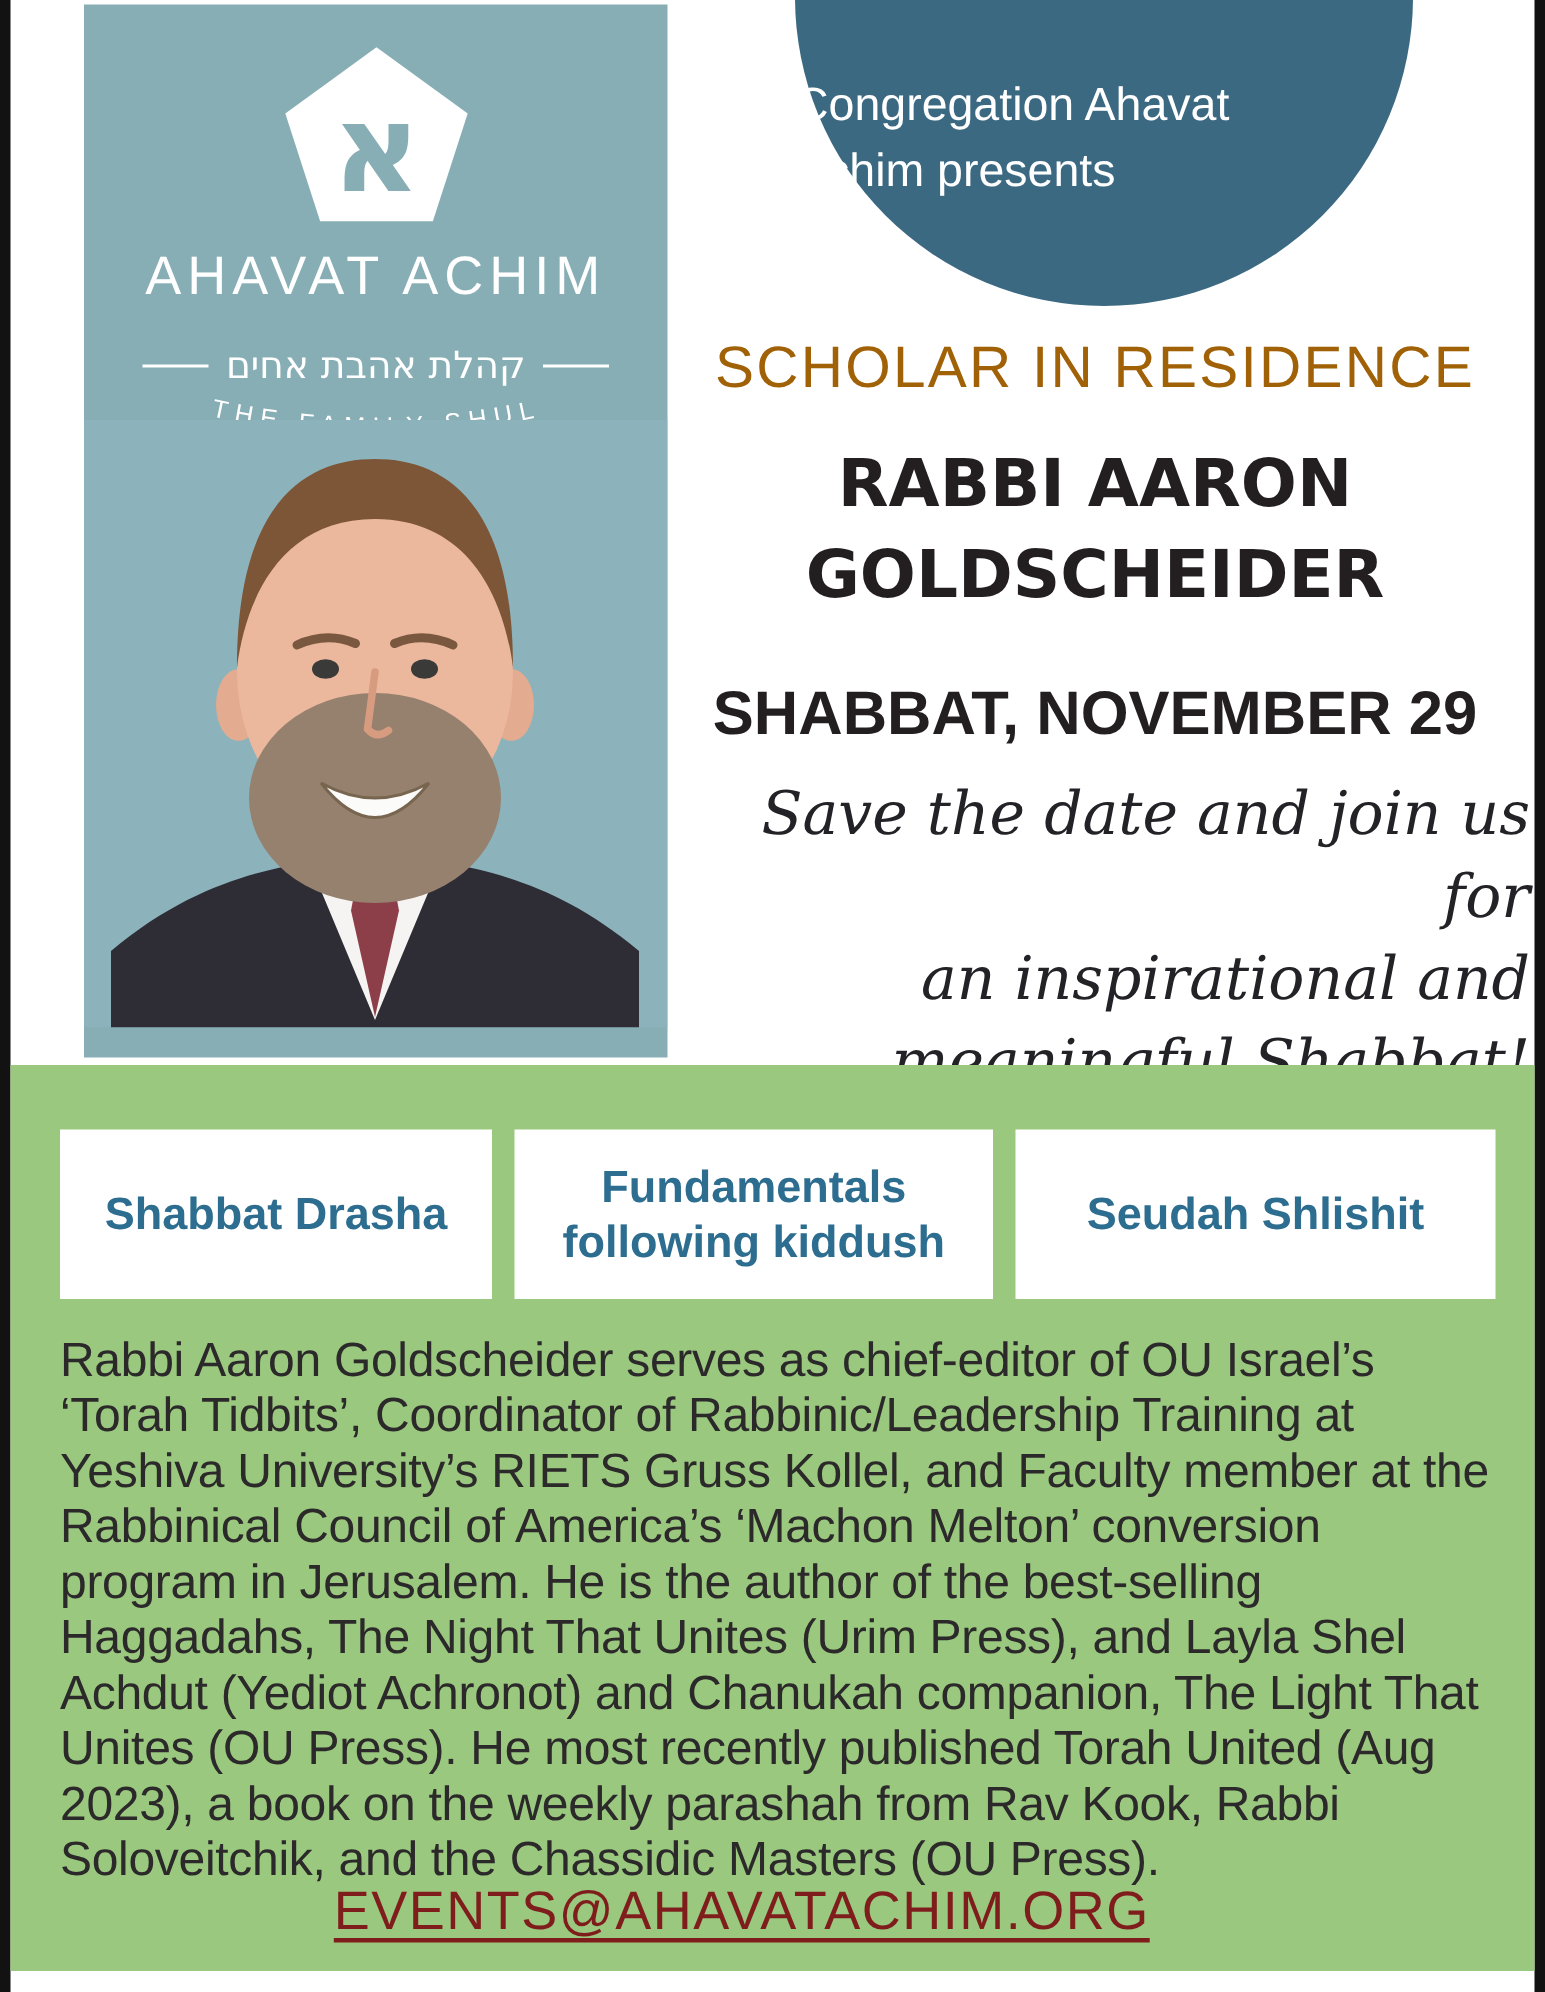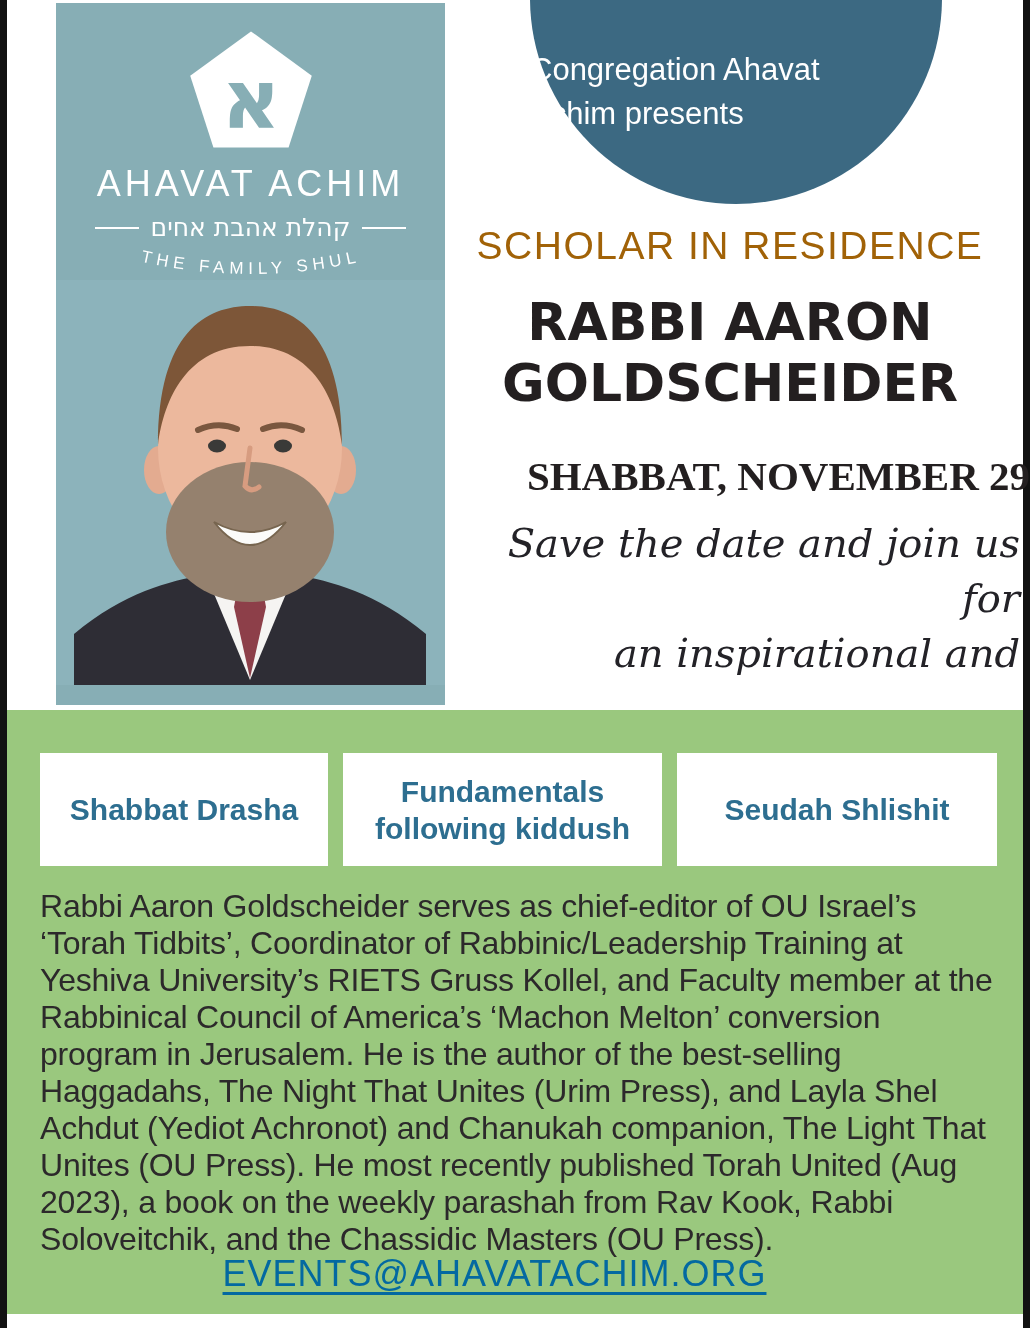--- a/index.html
+++ b/index.html
@@ -15,21 +15,21 @@
   .brand-panel{
     position:absolute;left:56px;top:3px;width:389px;height:702px;
     background:#87aeb5;text-align:center;
   }
   .logo{display:block;margin:24px auto 0 auto;}
   .brand-name{
     margin-top:10px;color:#ffffff;font-size:36px;letter-spacing:4px;
     font-weight:400;white-space:nowrap;
   }
   .hebrew-row{
-    margin-top:8px;display:flex;align-items:center;justify-content:center;gap:12px;
+    margin-top:24px;display:flex;align-items:center;justify-content:center;gap:12px;
     color:#ffffff;font-size:25px;font-family:"DejaVu Sans",sans-serif;
   }
   .hebrew-row .dash{width:44px;height:2px;background:#ffffff;}
   .arc-svg{display:block;margin:2px auto 0 auto;}
   .portrait{position:absolute;left:0;top:277px;width:389px;height:405px;}
 
   
   .badge-circle{
     position:absolute;left:530px;top:-208px;width:412px;height:412px;
     border-radius:50%;background:#3c6982;
@@ -40,25 +40,25 @@
   }
 
   
   .kicker{
     position:absolute;left:440px;top:224px;width:580px;text-align:center;
     color:#a16207;font-size:39px;letter-spacing:1.5px;font-weight:500;white-space:nowrap;
   }
   .big-name{
     position:absolute;left:430px;top:292px;width:600px;text-align:center;
     color:#231f20;font-family:"DejaVu Sans",sans-serif;font-weight:800;
-    font-size:52px;line-height:61px;letter-spacing:0px;
+    font-size:44px;line-height:61px;letter-spacing:0px;
   }
   .event-date{
-    position:absolute;left:430px;top:452px;width:600px;text-align:right;
-    color:#231f20;font-family:Liberation Serif, serif;font-weight:800;
+    position:absolute;left:430px;top:452px;width:600px;text-align:center;
+    color:#231f20;font-family:Liberation Sans, sans-serif;font-weight:800;
     font-size:41px;white-space:nowrap;
   }
   .script-block{
     position:absolute;left:440px;top:516px;width:580px;text-align:right;
     color:#232227;font-family:"DejaVu Serif",serif;font-style:italic;
     font-size:40px;line-height:55px;
   }
 
   
   .green-section{
@@ -76,21 +76,21 @@
 
   .bio{
     position:absolute;left:40px;top:888px;width:960px;
     color:#2c292b;font-size:32px;line-height:37px;letter-spacing:-0.2px;
   }
 
   .email{
     position:absolute;left:7px;top:1253px;width:975px;text-align:center;
   }
   .email a{
-    color:#0369a1;font-size:36px;letter-spacing:1px;font-weight:400;
+    color:#7f1d1d;font-size:36px;letter-spacing:1px;font-weight:400;
     text-decoration:underline;text-decoration-thickness:3px;text-underline-offset:6px;
     cursor:pointer;
   }
 </style>
 </head>
 <body>
 
 <div class="page">
 
   <div class="edge left"></div>
@@ -157,20 +157,21 @@
   <div class="big-name">
     <div>RABBI AARON</div>
     <div>GOLDSCHEIDER</div>
   </div>
 
   <div class="event-date">SHABBAT, NOVEMBER 29</div>
 
   <div class="script-block">
     <div>Save the date and join us for</div>
     <div>an inspirational and</div>
+    <div>meaningful Shabbat!</div>
   </div>
 
   <div class="green-section"></div>
 
   <div class="event-card card-1">
     <span>Shabbat Drasha</span>
   </div>
   <div class="event-card card-2">
     <span>Fundamentals following kiddush</span>
   </div>

